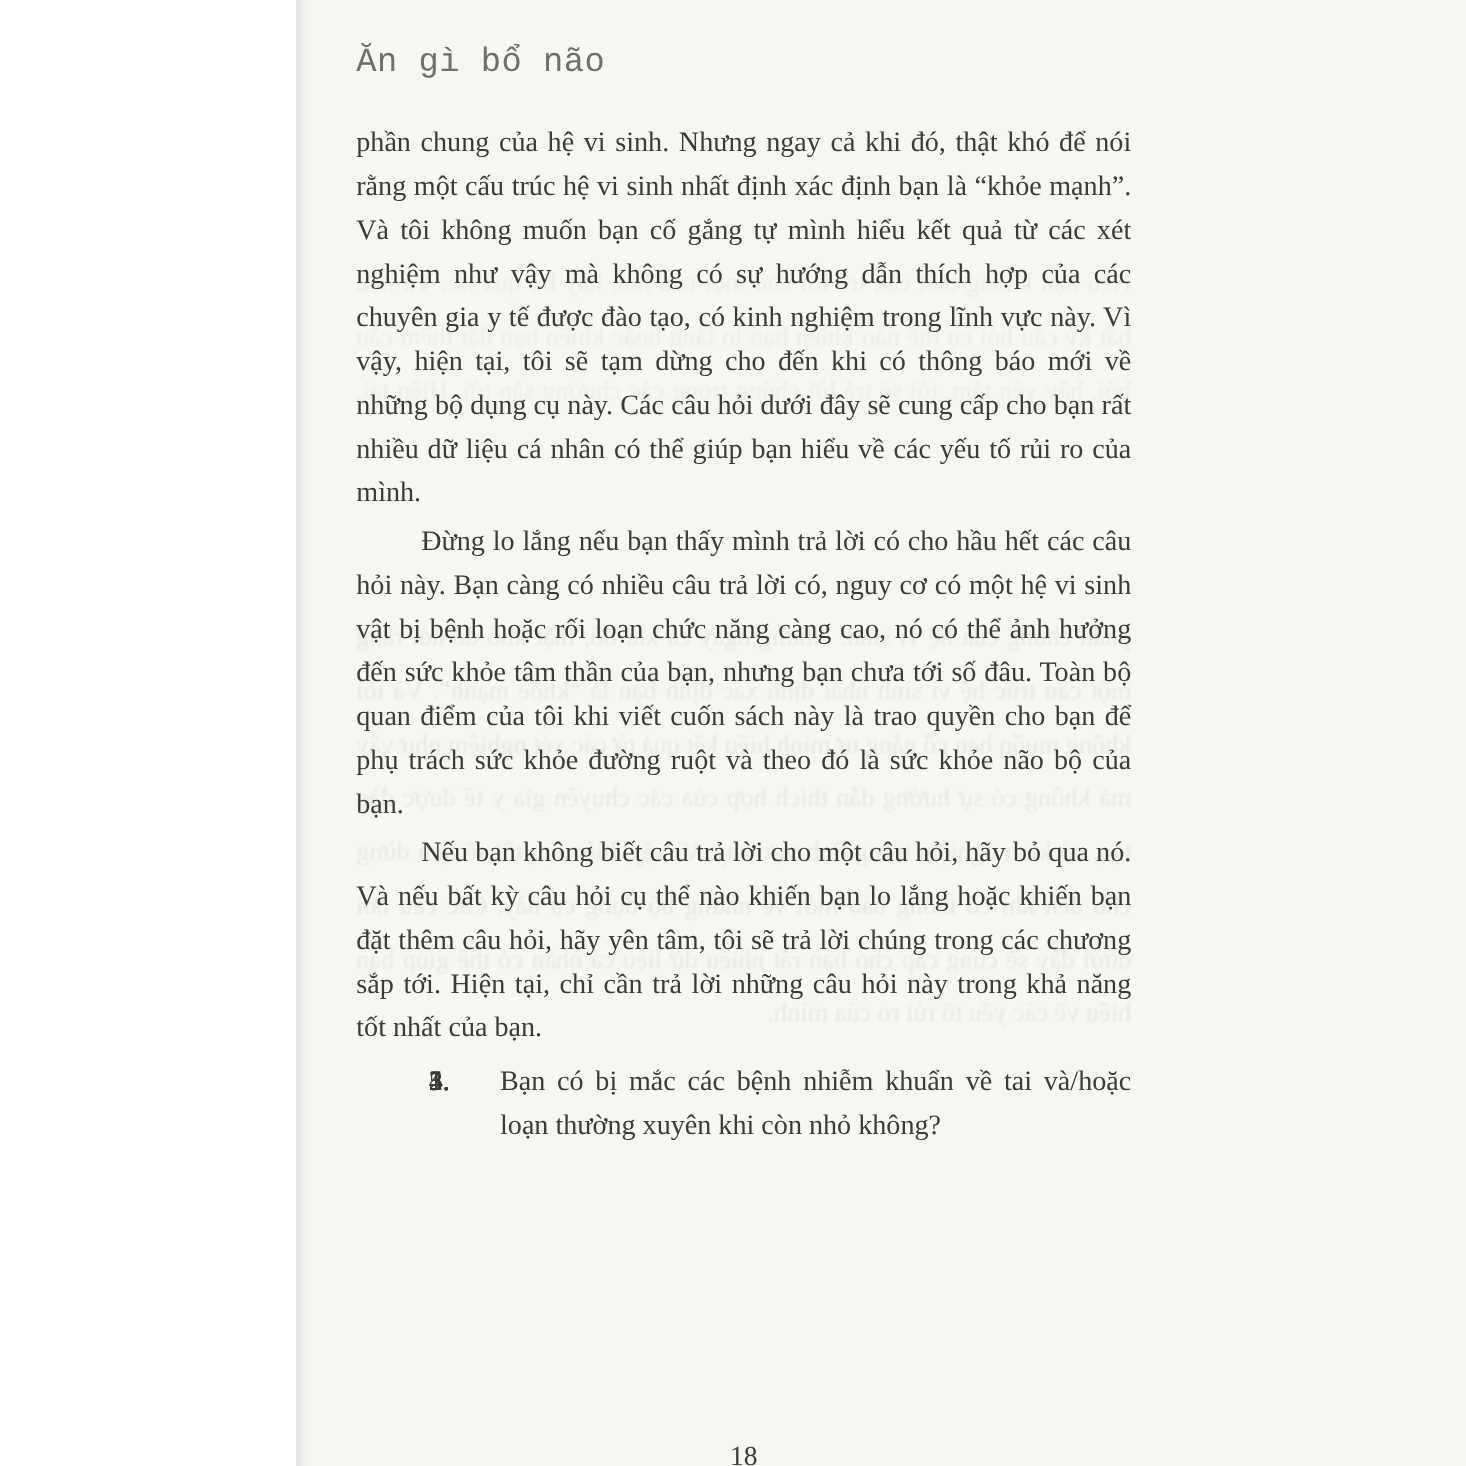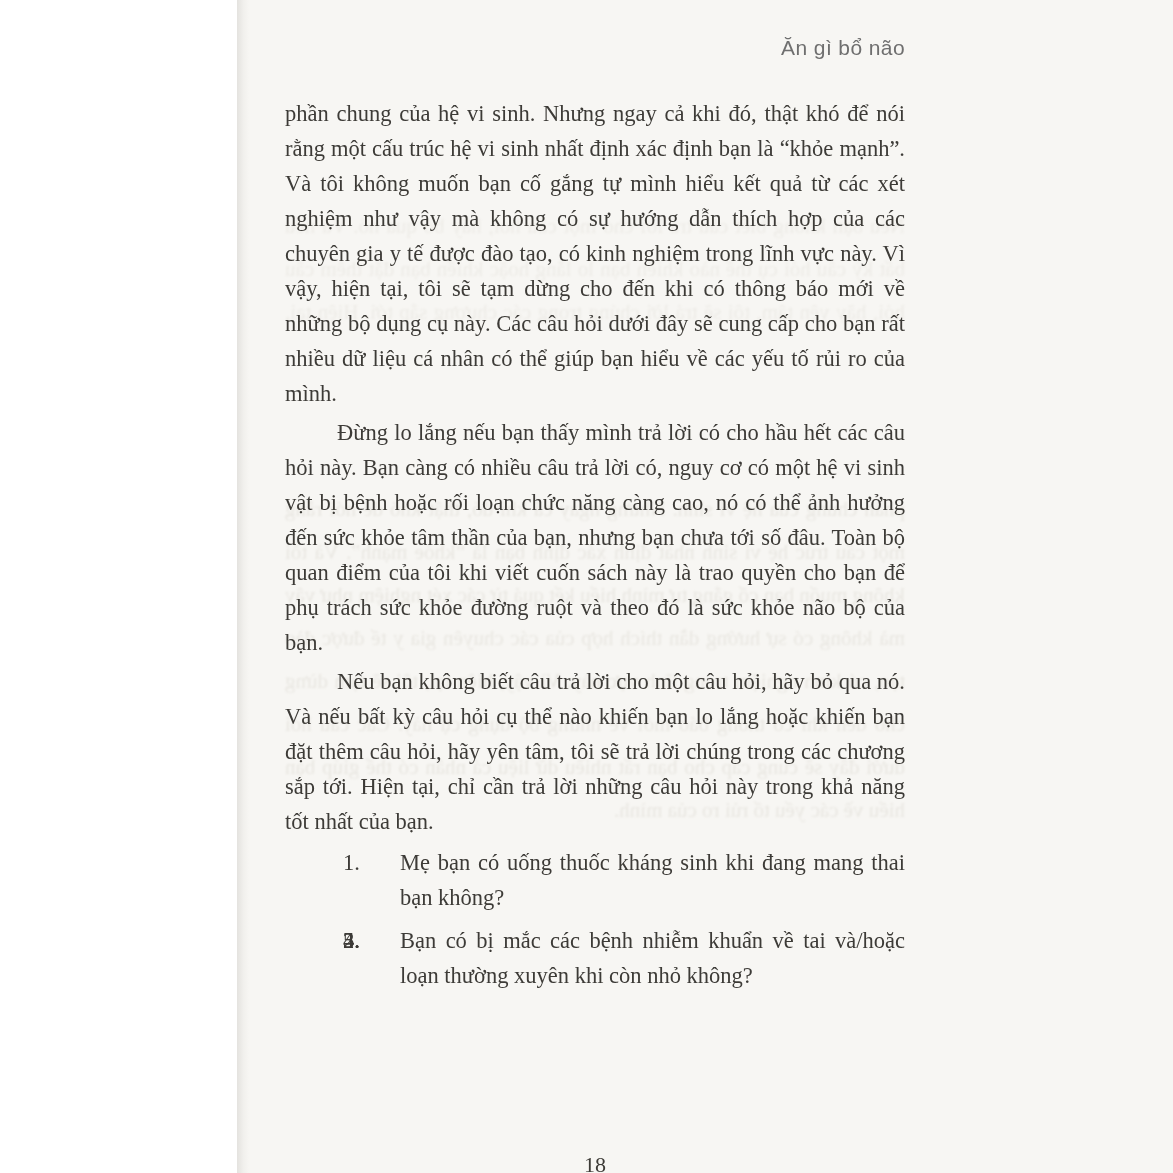--- a/index.html
+++ b/index.html
@@ -31,23 +31,23 @@
     top: 0;
     width: 12px;
     height: 100%;
     background: linear-gradient(to right, rgba(60,55,45,0.10), rgba(60,55,45,0.03) 55%, rgba(60,55,45,0));
   }
   .running-head {
     position: absolute;
     top: 36px;
     left: 48px;
     width: 620px;
-    text-align: right;
-    font-family: Liberation Sans, sans-serif;
-    font-size: 21px;
+    text-align: left;
+    font-family: Liberation Mono, monospace;
+    font-size: 27px;
     letter-spacing: 0.4px;
     color: var(--head);
     z-index: 2;
   }
   .column {
     position: absolute;
     left: 48px;
     top: 96px;
     width: 620px;
     font-family: "Liberation Serif", serif;
@@ -119,21 +119,20 @@
     <div class="running-head">Ăn gì bổ não</div>
 
     <div class="column">
       <p class="para no-indent">phần chung của hệ vi sinh. Nhưng ngay cả khi đó, thật khó để nói rằng một cấu trúc hệ vi sinh nhất định xác định bạn là “khỏe mạnh”. Và tôi không muốn bạn cố gắng tự mình hiểu kết quả từ các xét nghiệm như vậy mà không có sự hướng dẫn thích hợp của các chuyên gia y tế được đào tạo, có kinh nghiệm trong lĩnh vực này. Vì vậy, hiện tại, tôi sẽ tạm dừng cho đến khi có thông báo mới về những bộ dụng cụ này. Các câu hỏi dưới đây sẽ cung cấp cho bạn rất nhiều dữ liệu cá nhân có thể giúp bạn hiểu về các yếu tố rủi ro của mình.</p>
       <p class="para">Đừng lo lắng nếu bạn thấy mình trả lời có cho hầu hết các câu hỏi này. Bạn càng có nhiều câu trả lời có, nguy cơ có một hệ vi sinh vật bị bệnh hoặc rối loạn chức năng càng cao, nó có thể ảnh hưởng đến sức khỏe tâm thần của bạn, nhưng bạn chưa tới số đâu. Toàn bộ quan điểm của tôi khi viết cuốn sách này là trao quyền cho bạn để phụ trách sức khỏe đường ruột và theo đó là sức khỏe não bộ của bạn.</p>
       <p class="para">Nếu bạn không biết câu trả lời cho một câu hỏi, hãy bỏ qua nó. Và nếu bất kỳ câu hỏi cụ thể nào khiến bạn lo lắng hoặc khiến bạn đặt thêm câu hỏi, hãy yên tâm, tôi sẽ trả lời chúng trong các chương sắp tới. Hiện tại, chỉ cần trả lời những câu hỏi này trong khả năng tốt nhất của bạn.</p>
 
       <ol class="questions">
         <li class="q">
           <span class="qnum">1.</span>
-          <span class="qtext">Mẹ bạn có uống thuốc kháng sinh khi đang mang thai bạn không?</span>
         </li>
         <li class="q">
           <span class="qnum">2.</span>
         </li>
         <li class="q">
           <span class="qnum">3.</span>
         </li>
         <li class="q">
           <span class="qnum">4.</span>
         </li>

